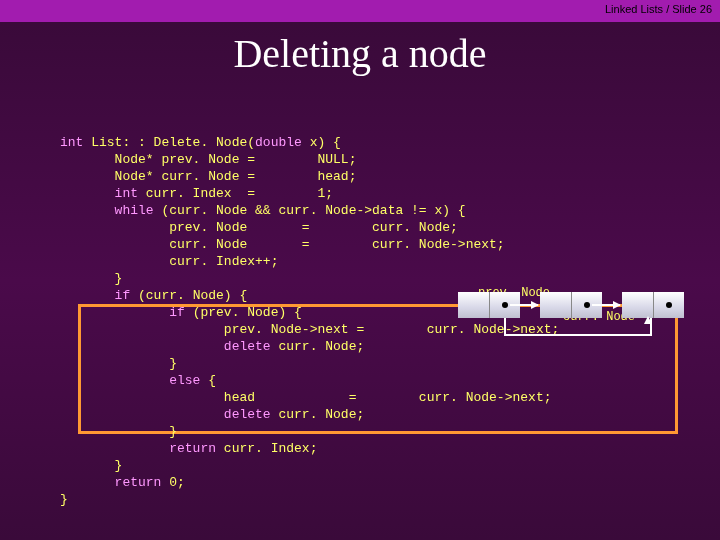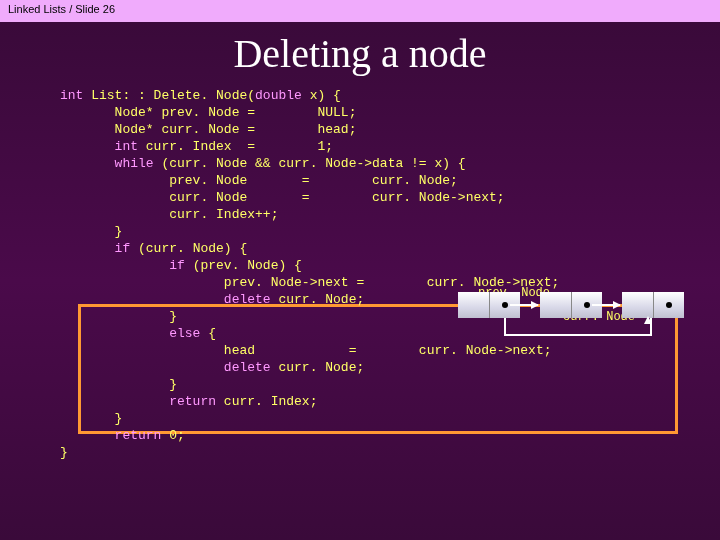--- a/index.html
+++ b/index.html
@@ -6,24 +6,25 @@
   body {
     width: 720px;
     height: 540px;
     background: #000;
     font-family: Arial, sans-serif;
     overflow: hidden;
   }
   .header {
     width: 100%;
     height: 22px;
-    background: #f0abfc;
+    background: #a21caf;
     padding: 3px 8px;
     font-size: 11px;
     color: #000;
+    text-align: right;
   }
   .slide {
     width: 720px;
     height: 518px;
     background: linear-gradient(180deg, #3a0a3a 0%, #4a0a4a 50%, #3a0a3a 100%);
     position: relative;
     padding: 0;
   }
   .title {
     text-align: center;
@@ -35,20 +36,21 @@
   }
   .code {
     font-family: "Courier New", monospace;
     font-size: 13px;
     line-height: 17px;
     color: #ffff66;
     white-space: pre;
     padding-left: 60px;
     position: relative;
     z-index: 2;
+    margin-top: 47px;
   }
   .kw { color: #ff99ff; }
   .diagram {
     position: absolute;
     top: 252px;
     left: 458px;
     width: 240px;
     z-index: 3;
   }
   .dlabel {

